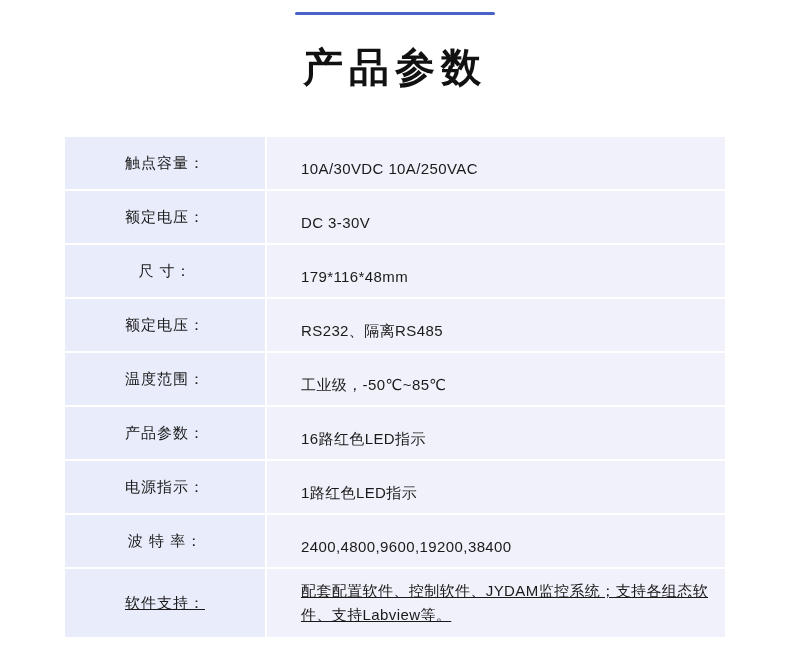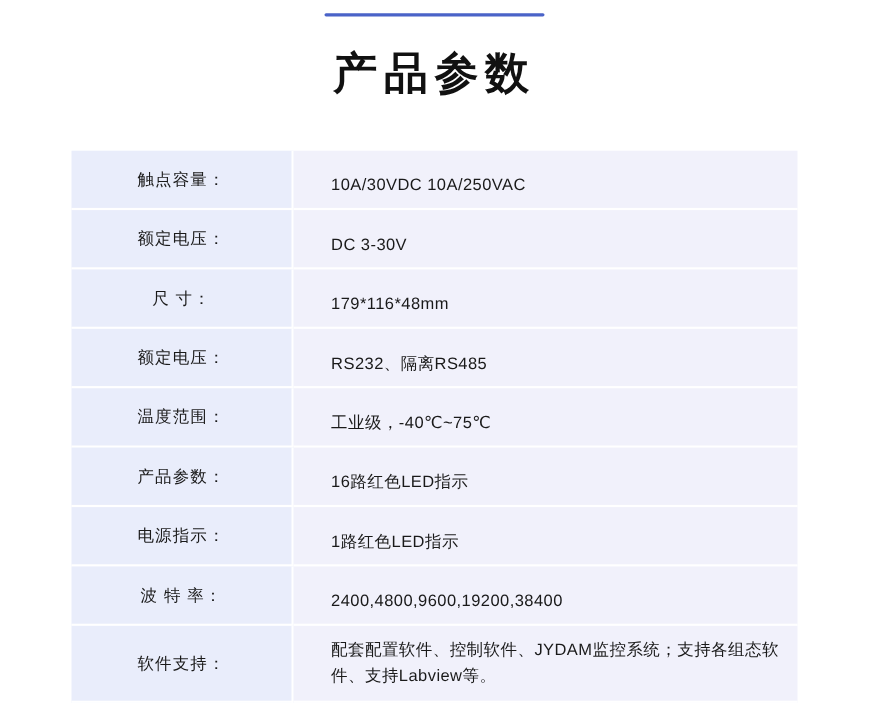--- a/index.html
+++ b/index.html
@@ -69,20 +69,21 @@
     letter-spacing: 0.4px;
     line-height: 1.6;
   }
   .row-tall .cell-label,
   .row-tall .cell-value {
     padding-top: 10px;
     padding-bottom: 10px;
   }
   .row-tall {
     height: 72px;
+    text-decoration: underline;
   }
 </style>
 </head>
 <body>
 
 <div class="page">
 
   <div class="top-rule"></div>
 
   <h1 class="page-title">产品参数</h1>
@@ -100,21 +101,21 @@
       <tr>
         <td class="cell-label">尺    寸：</td>
         <td class="cell-value">179*116*48mm</td>
       </tr>
       <tr>
         <td class="cell-label">额定电压：</td>
         <td class="cell-value">RS232、隔离RS485</td>
       </tr>
       <tr>
         <td class="cell-label">温度范围：</td>
-        <td class="cell-value">工业级，-40℃~75℃</td>
+        <td class="cell-value">工业级，-50℃~85℃</td>
       </tr>
       <tr>
         <td class="cell-label">产品参数：</td>
         <td class="cell-value">16路红色LED指示</td>
       </tr>
       <tr>
         <td class="cell-label">电源指示：</td>
         <td class="cell-value">1路红色LED指示</td>
       </tr>
       <tr>

